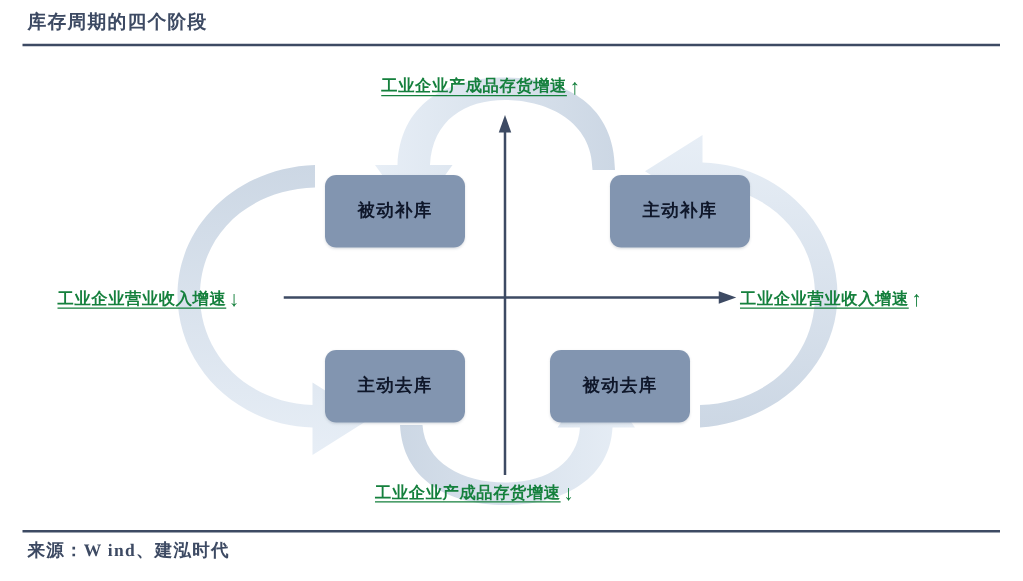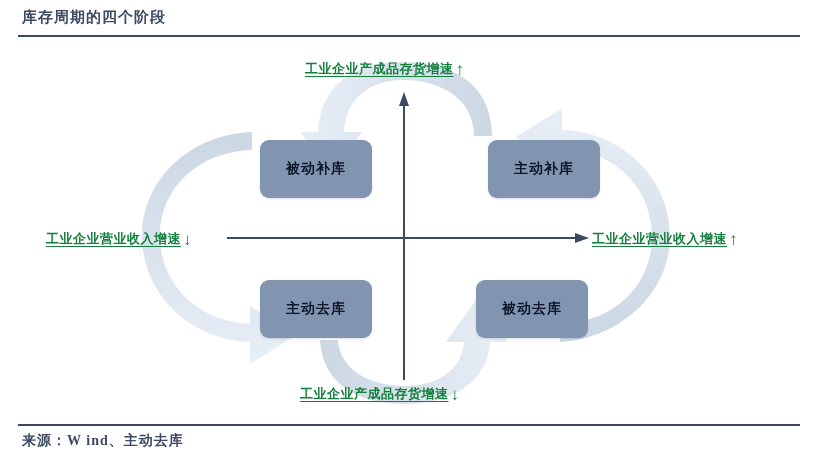--- a/index.html
+++ b/index.html
@@ -44,21 +44,21 @@
     width:112px;height:58px;
     background:#8295b0;
     border-radius:9px;
     display:flex;align-items:center;justify-content:center;
     color:#0f172a;font-size:14px;font-weight:bold;letter-spacing:1px;
     box-shadow:0 1px 2px rgba(60,75,100,0.18);
   }
   .qbox.tl{left:260px;top:100px;}
   .qbox.tr{left:440px;top:100px;margin-left:48px;}
   .qbox.bl{left:260px;top:240px;text-align:right;}
-  .qbox.br{left:440px;top:240px;margin-left:36px;}
+  .qbox.br{left:440px;top:240px;}
 
   
   .axlabel{
     position:absolute;
     font-size:13px;font-weight:bold;color:#15803d;
     white-space:nowrap;letter-spacing:0.5px;
     display:flex;align-items:center;gap:2px;
   }
   .axlabel .txt{
     text-decoration:underline;
@@ -187,15 +187,15 @@
     </div>
 
     <div class="axlabel lab-right">
       <span class="txt">工业企业营业收入增速</span>
       <span class="ar">↑</span>
     </div>
 
   </div>
 
   <div class="rule-bottom"></div>
-  <div class="source">来源：W ind、主动去库</div>
+  <div class="source">来源：W ind、建泓时代</div>
 
 </div>
 
 </body></html>

